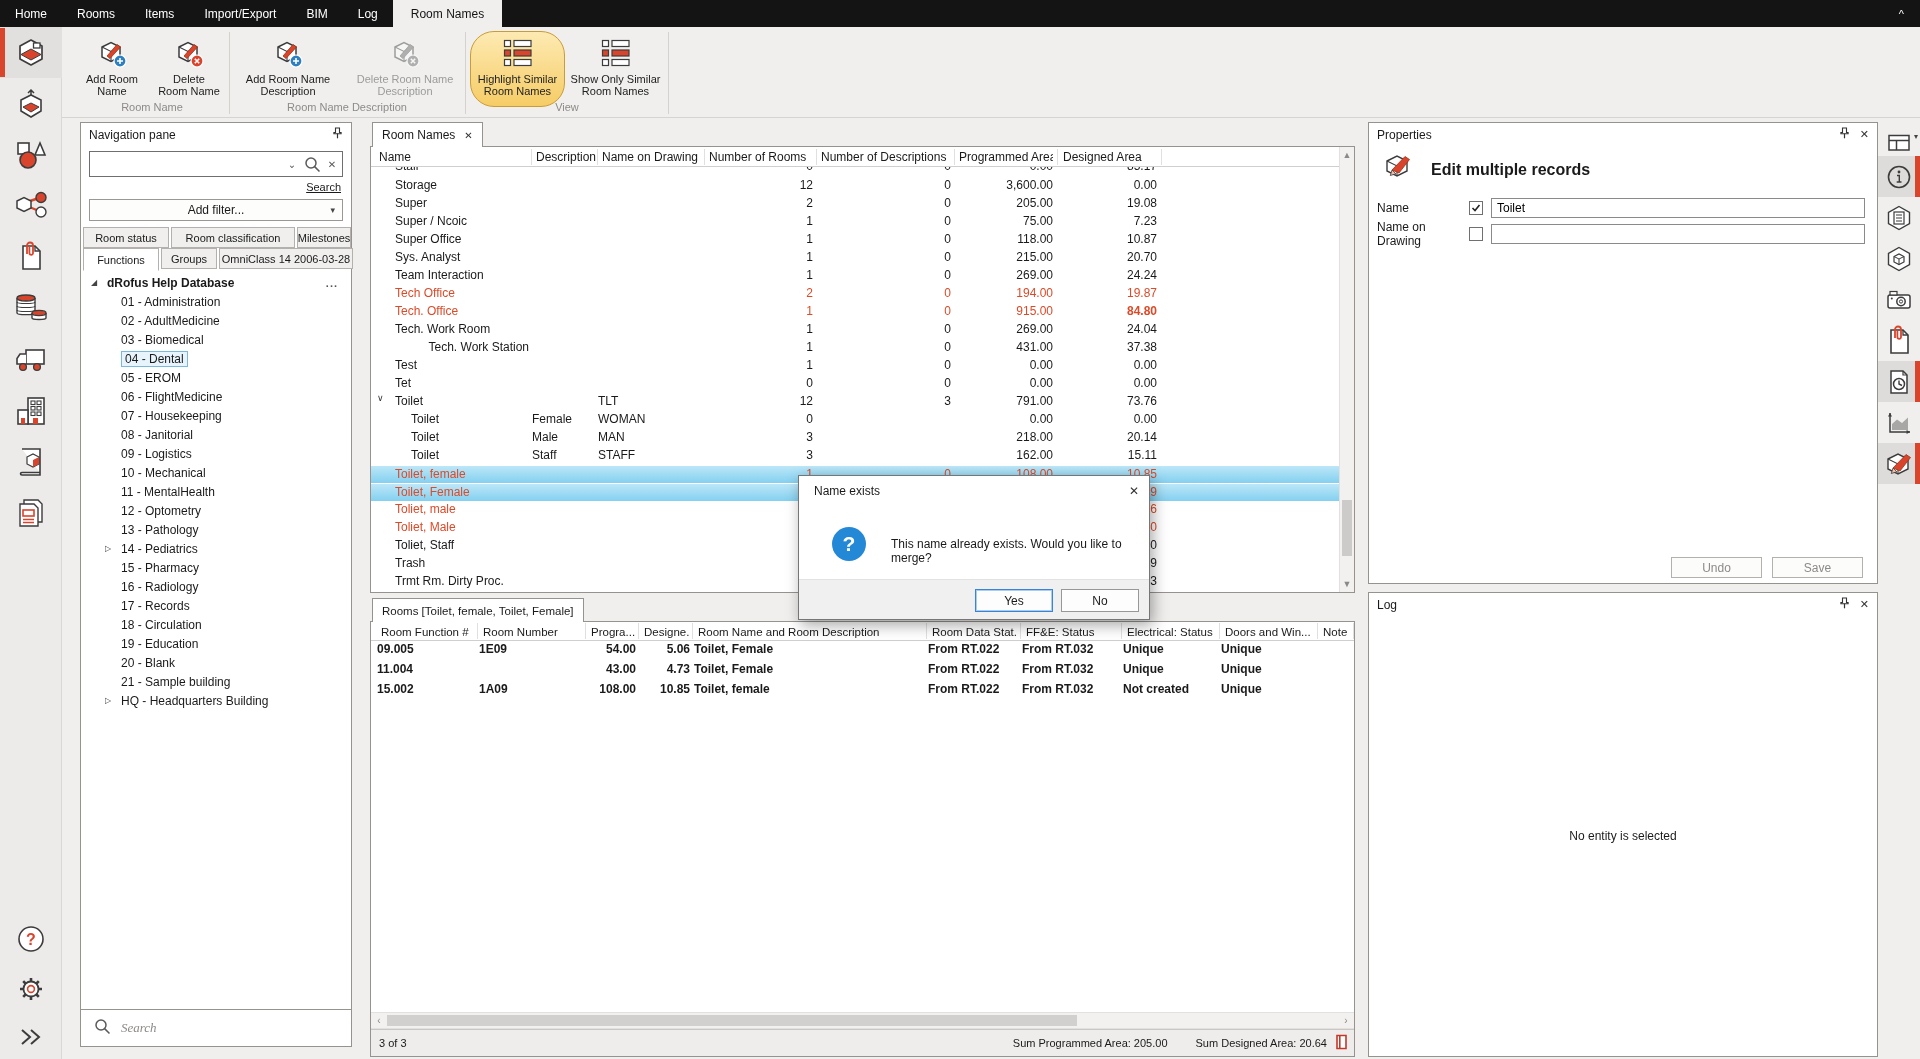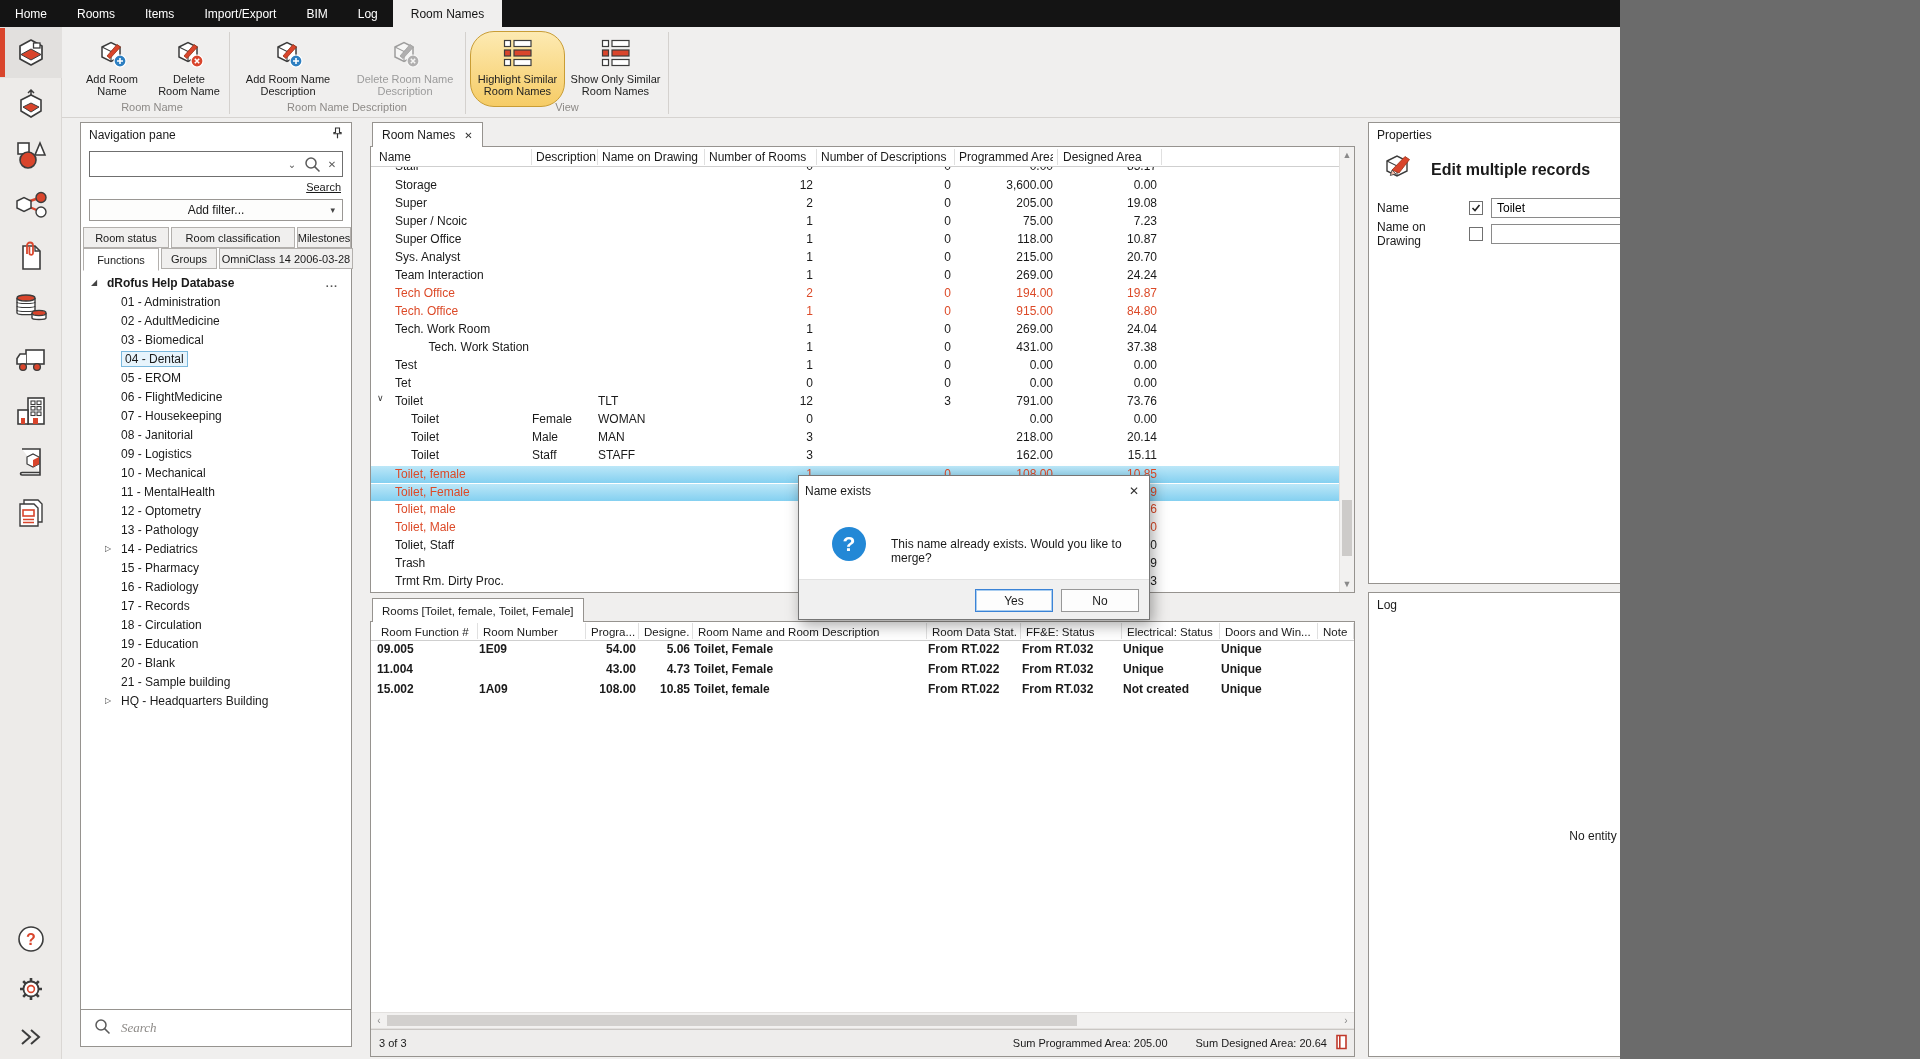--- a/index.html
+++ b/index.html
@@ -1,17 +1,17 @@
 <!DOCTYPE html>
 <html><head>
 <meta charset="utf-8">
 <style>
   *{box-sizing:border-box;margin:0;padding:0;}
   html,body{background:#6b6b6b;}
-  #app{position:relative;width:1620px;height:1059px;background:#f0efee;font-family:"Liberation Sans",sans-serif;overflow:hidden;color:#1a1a1a;}
+  #app{position:relative;width:1920px;height:1059px;background:#f0efee;font-family:"Liberation Sans",sans-serif;overflow:hidden;color:#1a1a1a;}
   .abs{position:absolute;}
   svg{display:block;}
 
   
   #menubar{left:0;top:0;width:1920px;height:27px;background:#141414;display:flex;align-items:stretch;color:#fff;font-size:12px;}
   .menu-item{padding:0 15px;display:flex;align-items:center;cursor:default;}
   .menu-tab-active{background:#f0efee;color:#141414;padding:0 18px;display:flex;align-items:center;}
   #menu-collapse{margin-left:auto;margin-right:16px;display:flex;align-items:center;font-size:11px;color:#fff;}
 
   
@@ -82,21 +82,21 @@
 
   
   #rooms-panel{left:370px;top:621px;width:985px;height:436px;}
   .rm-th{position:absolute;top:1px;height:18px;font-size:11.5px;display:flex;align-items:center;padding:0 4px;white-space:nowrap;overflow:hidden;}
   .rm-row{position:absolute;left:0;right:0;height:19px;font-size:12px;font-weight:bold;}
   .rm-cell{position:absolute;top:1px;white-space:nowrap;overflow:hidden;}
   #rooms-status{position:absolute;left:0;right:0;bottom:0;height:27px;background:#eeedec;border-top:1px solid #c9c6c3;font-size:11px;display:flex;align-items:center;}
 
   
   #dialog{left:798px;top:475px;width:352px;height:145px;background:#fff;border:1px solid #767676;box-shadow:3px 5px 14px rgba(0,0,0,.35);z-index:50;}
-  #dialog .dtitle{position:absolute;left:0;top:0;right:0;height:29px;display:flex;align-items:center;padding-left:6px;font-size:12px;}
+  #dialog .dtitle{position:absolute;left:0;top:0;right:0;height:29px;display:flex;align-items:center;padding-left:15px;font-size:12px;}
   #dialog .dclose{position:absolute;right:10px;top:8px;font-size:12px;color:#333;}
   #dialog .dbody{position:absolute;left:0;top:29px;right:0;height:76px;}
   #dialog .dfoot{position:absolute;left:0;bottom:0;right:0;height:40px;background:#f0f0f0;border-top:1px solid #e2e2e2;}
   .dbtn{position:absolute;top:9px;width:78px;height:23px;background:#fdfdfd;border:1px solid #989898;font-size:12px;display:flex;align-items:center;justify-content:center;}
   .dbtn.default{border:1px solid #3b83d6;box-shadow:0 0 0 1px #a9cdf0 inset;}
 
   
   #props-panel{left:1368px;top:122px;width:510px;height:462px;}
   #props-heading{position:absolute;left:62px;top:38px;font-size:16px;font-weight:bold;text-align:center;}
   .prop-row{position:absolute;left:8px;right:12px;height:21px;display:flex;align-items:center;}
@@ -530,21 +530,21 @@
           <div class="cell num warn" style="left: 334px; width: 108px;">2</div>
           <div class="cell num warn" style="left: 446px; width: 134px;">0</div>
           <div class="cell num warn" style="left: 584px; width: 98px;">194.00</div>
           <div class="cell num warn" style="left: 688px; width: 98px;">19.87</div>
         </div>
         <div class="rnrow" style="top: 136px; height: 18px;">
           <div class="cell warn" style="left: 24px; width: 134px;">Tech. Office</div>
           <div class="cell num warn" style="left: 334px; width: 108px;">1</div>
           <div class="cell num warn" style="left: 446px; width: 134px;">0</div>
           <div class="cell num warn" style="left: 584px; width: 98px;">915.00</div>
-          <div class="cell num warn" style="left: 688px; width: 98px;">84.80</div>
+          <div class="cell num warn" style="left: 688px; width: 98px; font-weight: bold;">84.80</div>
         </div>
         <div class="rnrow" style="top: 154px; height: 18px;">
           <div class="cell" style="left: 24px; width: 134px;">Tech. Work Room</div>
           <div class="cell num" style="left: 334px; width: 108px;">1</div>
           <div class="cell num" style="left: 446px; width: 134px;">0</div>
           <div class="cell num" style="left: 584px; width: 98px;">269.00</div>
           <div class="cell num" style="left: 688px; width: 98px;">24.04</div>
         </div>
         <div class="rnrow" style="top: 172px; height: 18px;">
           <div class="cell" style="left: 24px; width: 134px; text-align: right;">Tech. Work Station</div>

